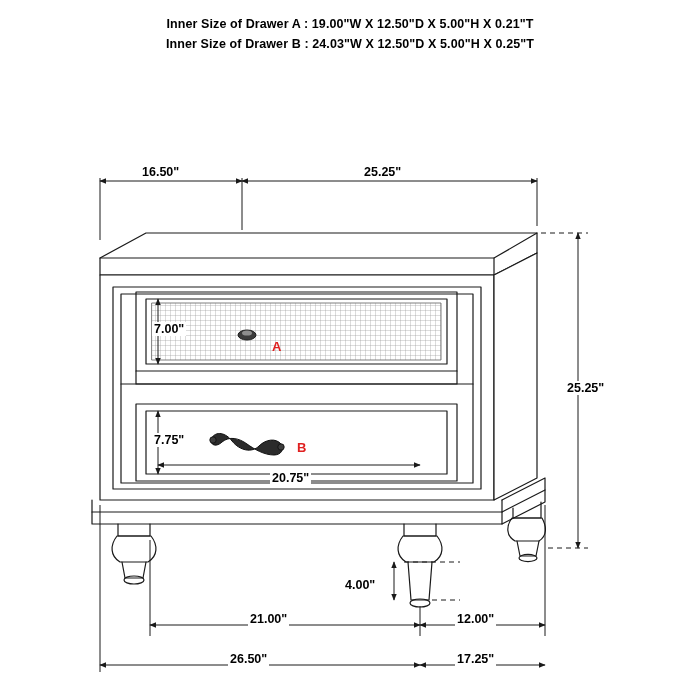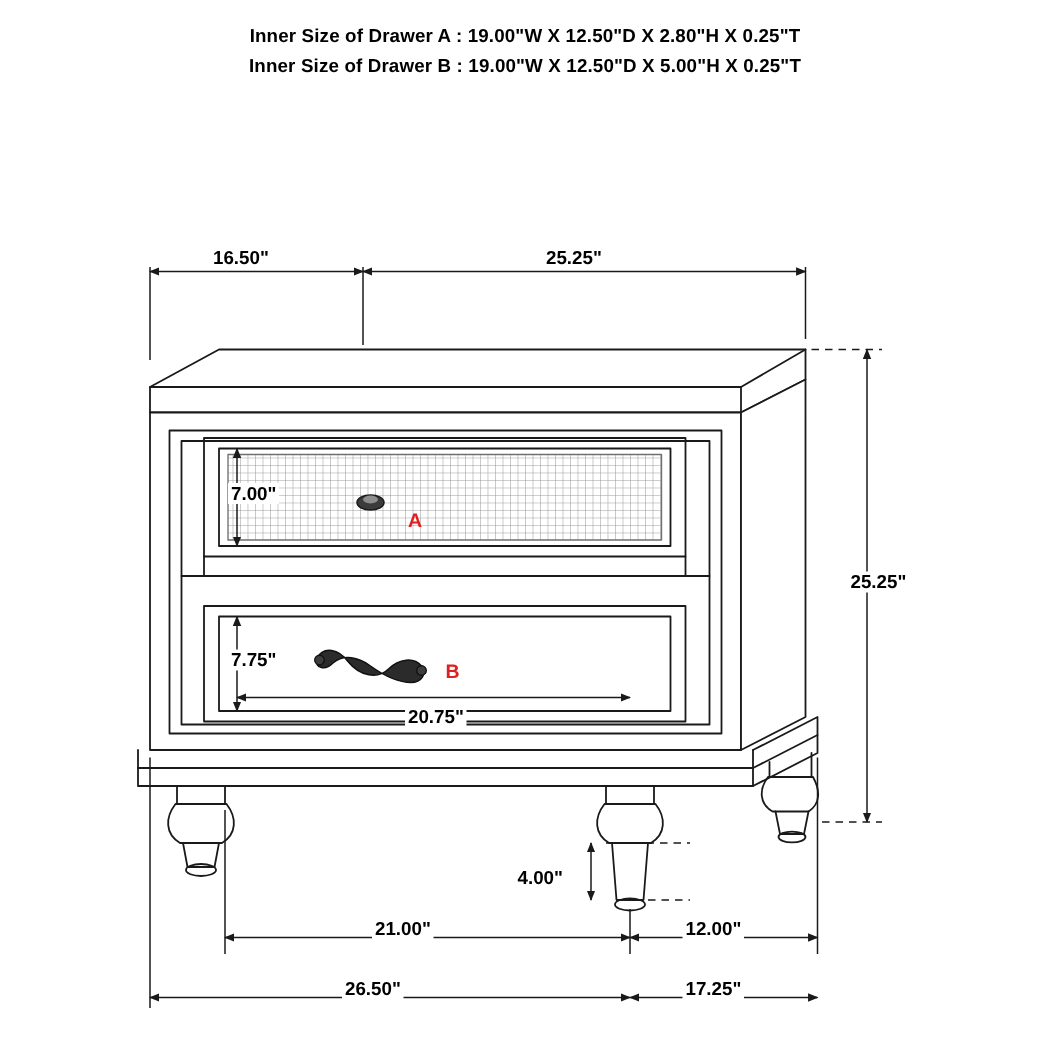--- a/index.html
+++ b/index.html
@@ -50,22 +50,22 @@
     font-weight: bold;
     font-size: 13px;
     color: #e02020;
   }
 </style>
 </head>
 <body>
 
 <div id="stage">
 
-  <div class="hdr" id="hdr1">Inner Size of Drawer A : 19.00"W X 12.50"D X 2.80"H X  0.25"T</div>
-  <div class="hdr" id="hdr2">Inner Size of Drawer B : 19.00"W X 12.50"D X 5.00"H X  0.25"T</div>
+  <div class="hdr" id="hdr1">Inner Size of Drawer A : 19.00"W X 12.50"D X 5.00"H X  0.21"T</div>
+  <div class="hdr" id="hdr2">Inner Size of Drawer B : 24.03"W X 12.50"D X 5.00"H X  0.25"T</div>
 
   <svg id="drawing" width="700" height="700" viewBox="0 0 700 700">
     <defs>
       <pattern id="mesh" width="5" height="5" patternUnits="userSpaceOnUse" patternTransform="rotate(0)">
         <path d="M0 0 L5 0 M0 0 L0 5" stroke="#9a9a9a" stroke-width="0.7" fill="none"></path>
       </pattern>
       <marker id="arrEnd" viewBox="0 0 10 10" refX="9" refY="5" markerWidth="7" markerHeight="7" orient="auto">
         <path d="M0 1 L10 5 L0 9 z" fill="#1a1a1a"></path>
       </marker>
       <marker id="arrStart" viewBox="0 0 10 10" refX="1" refY="5" markerWidth="7" markerHeight="7" orient="auto">

